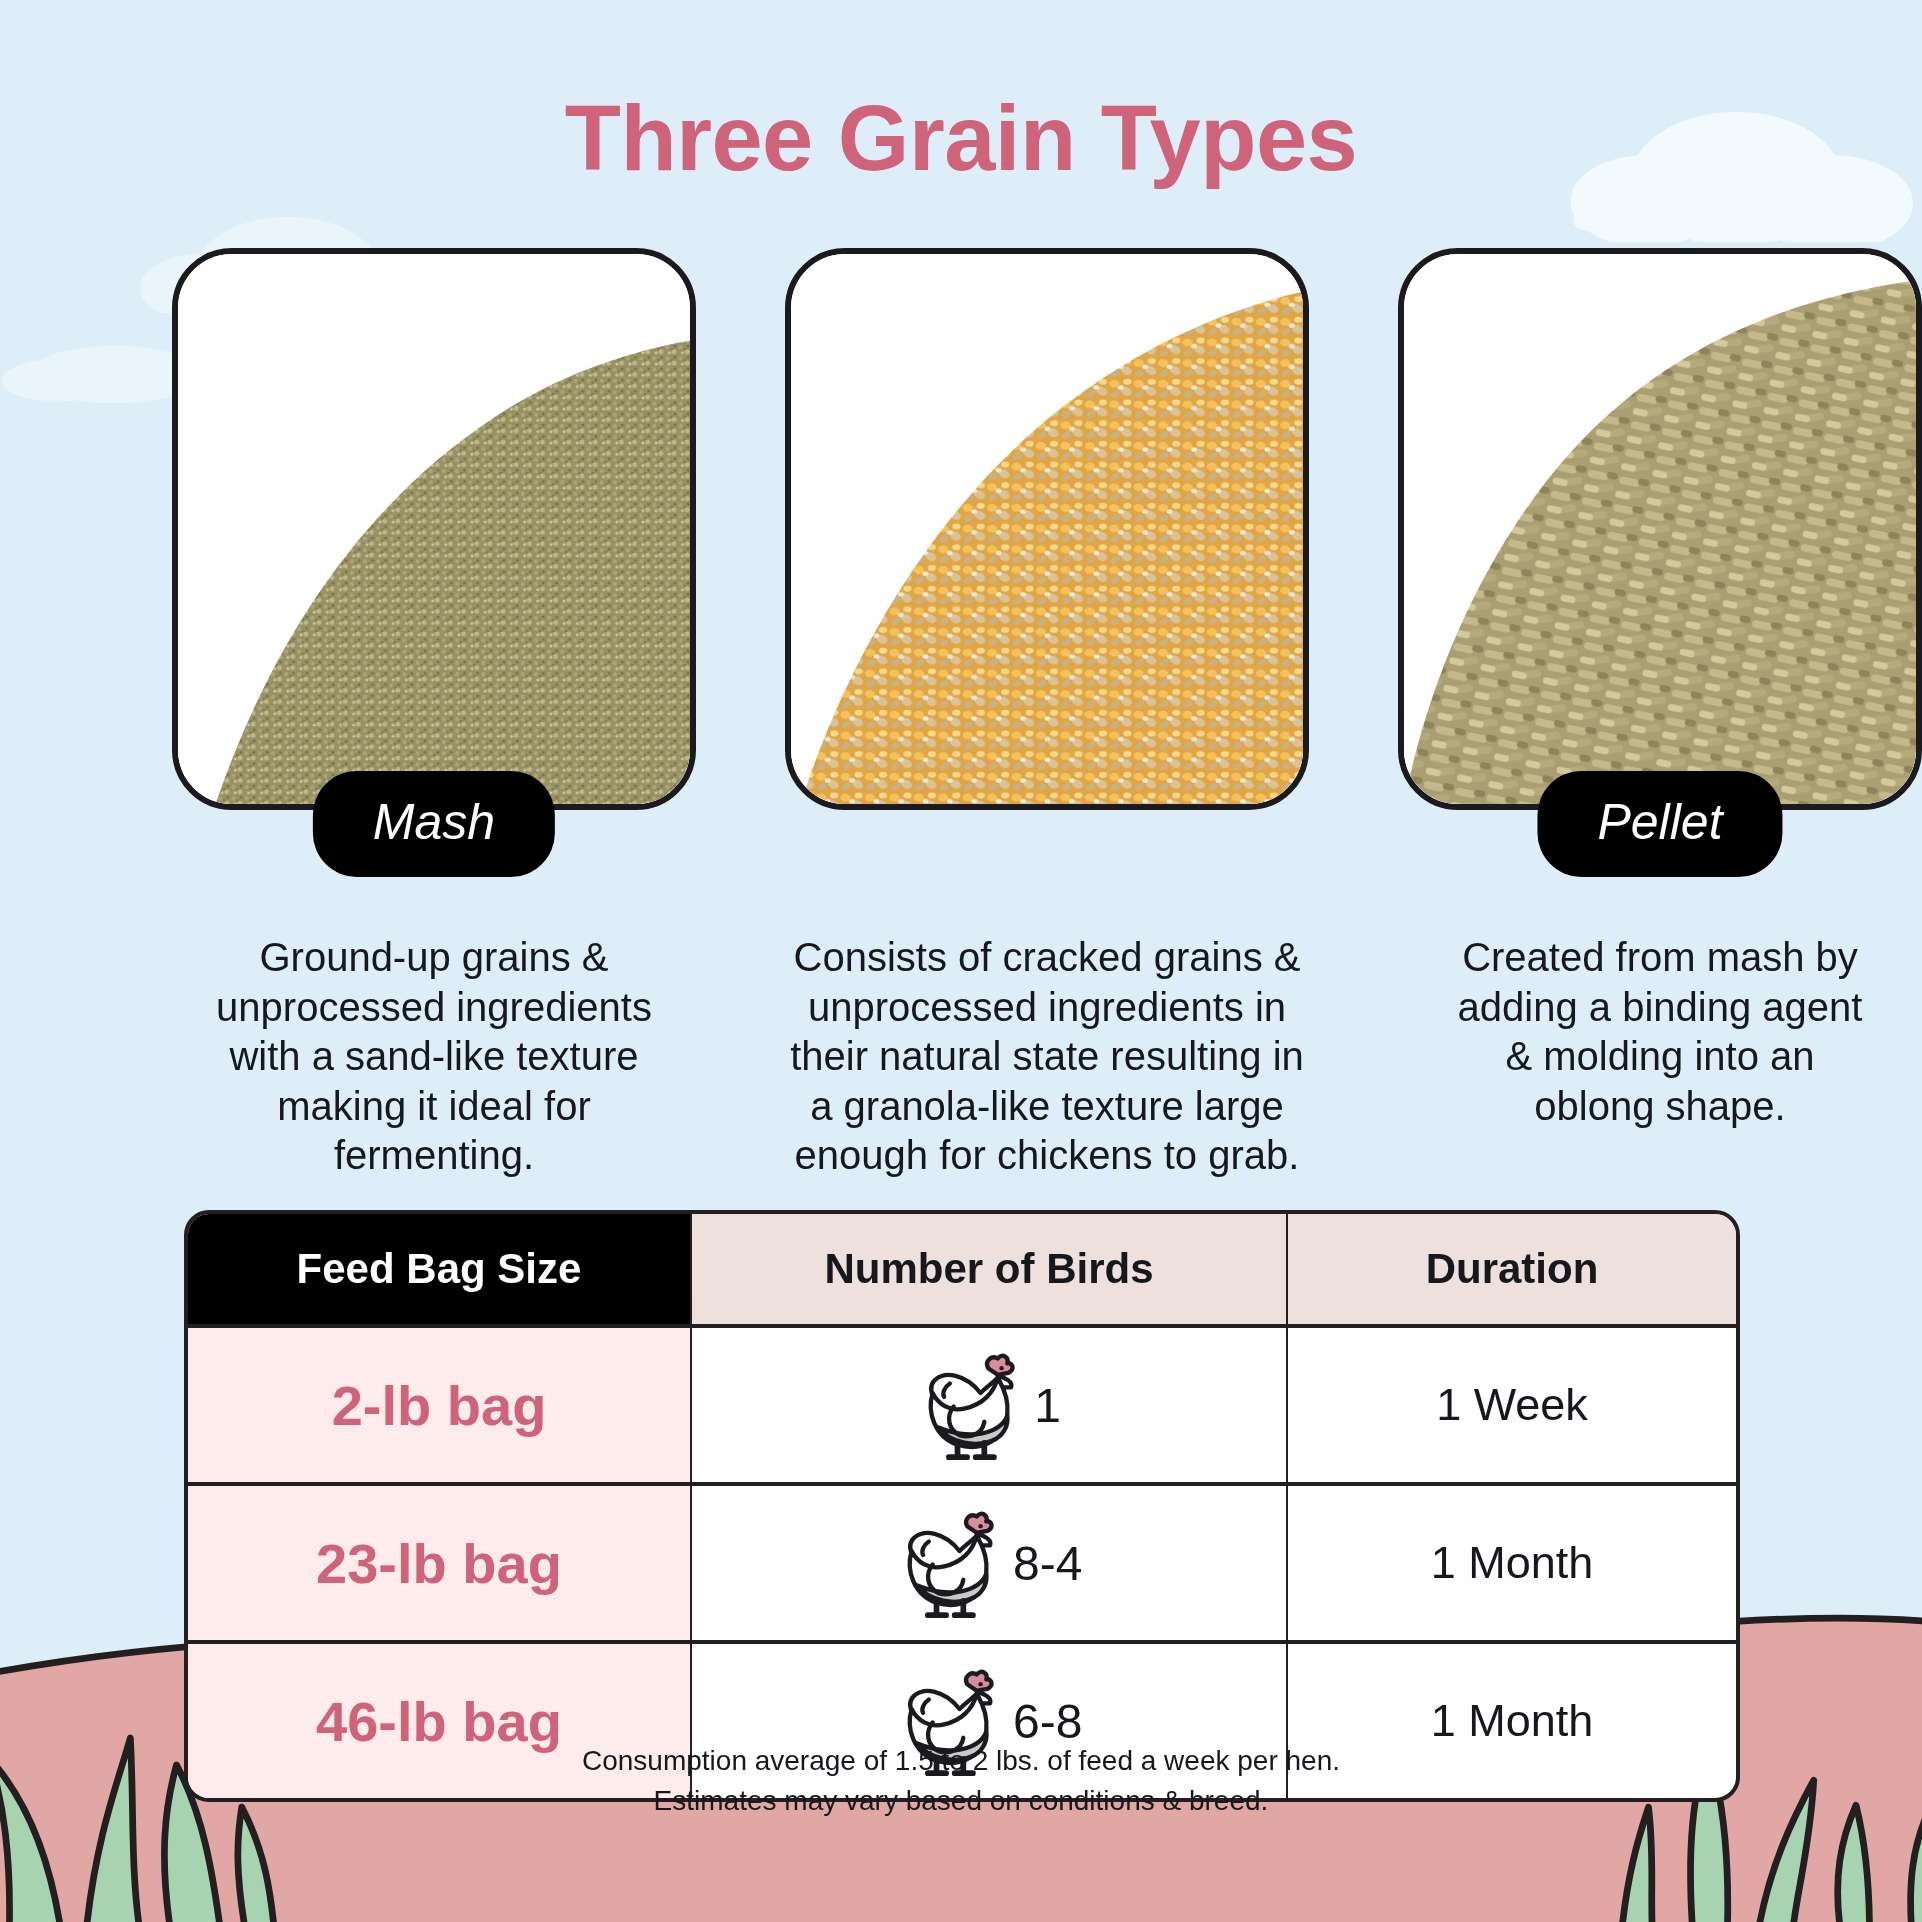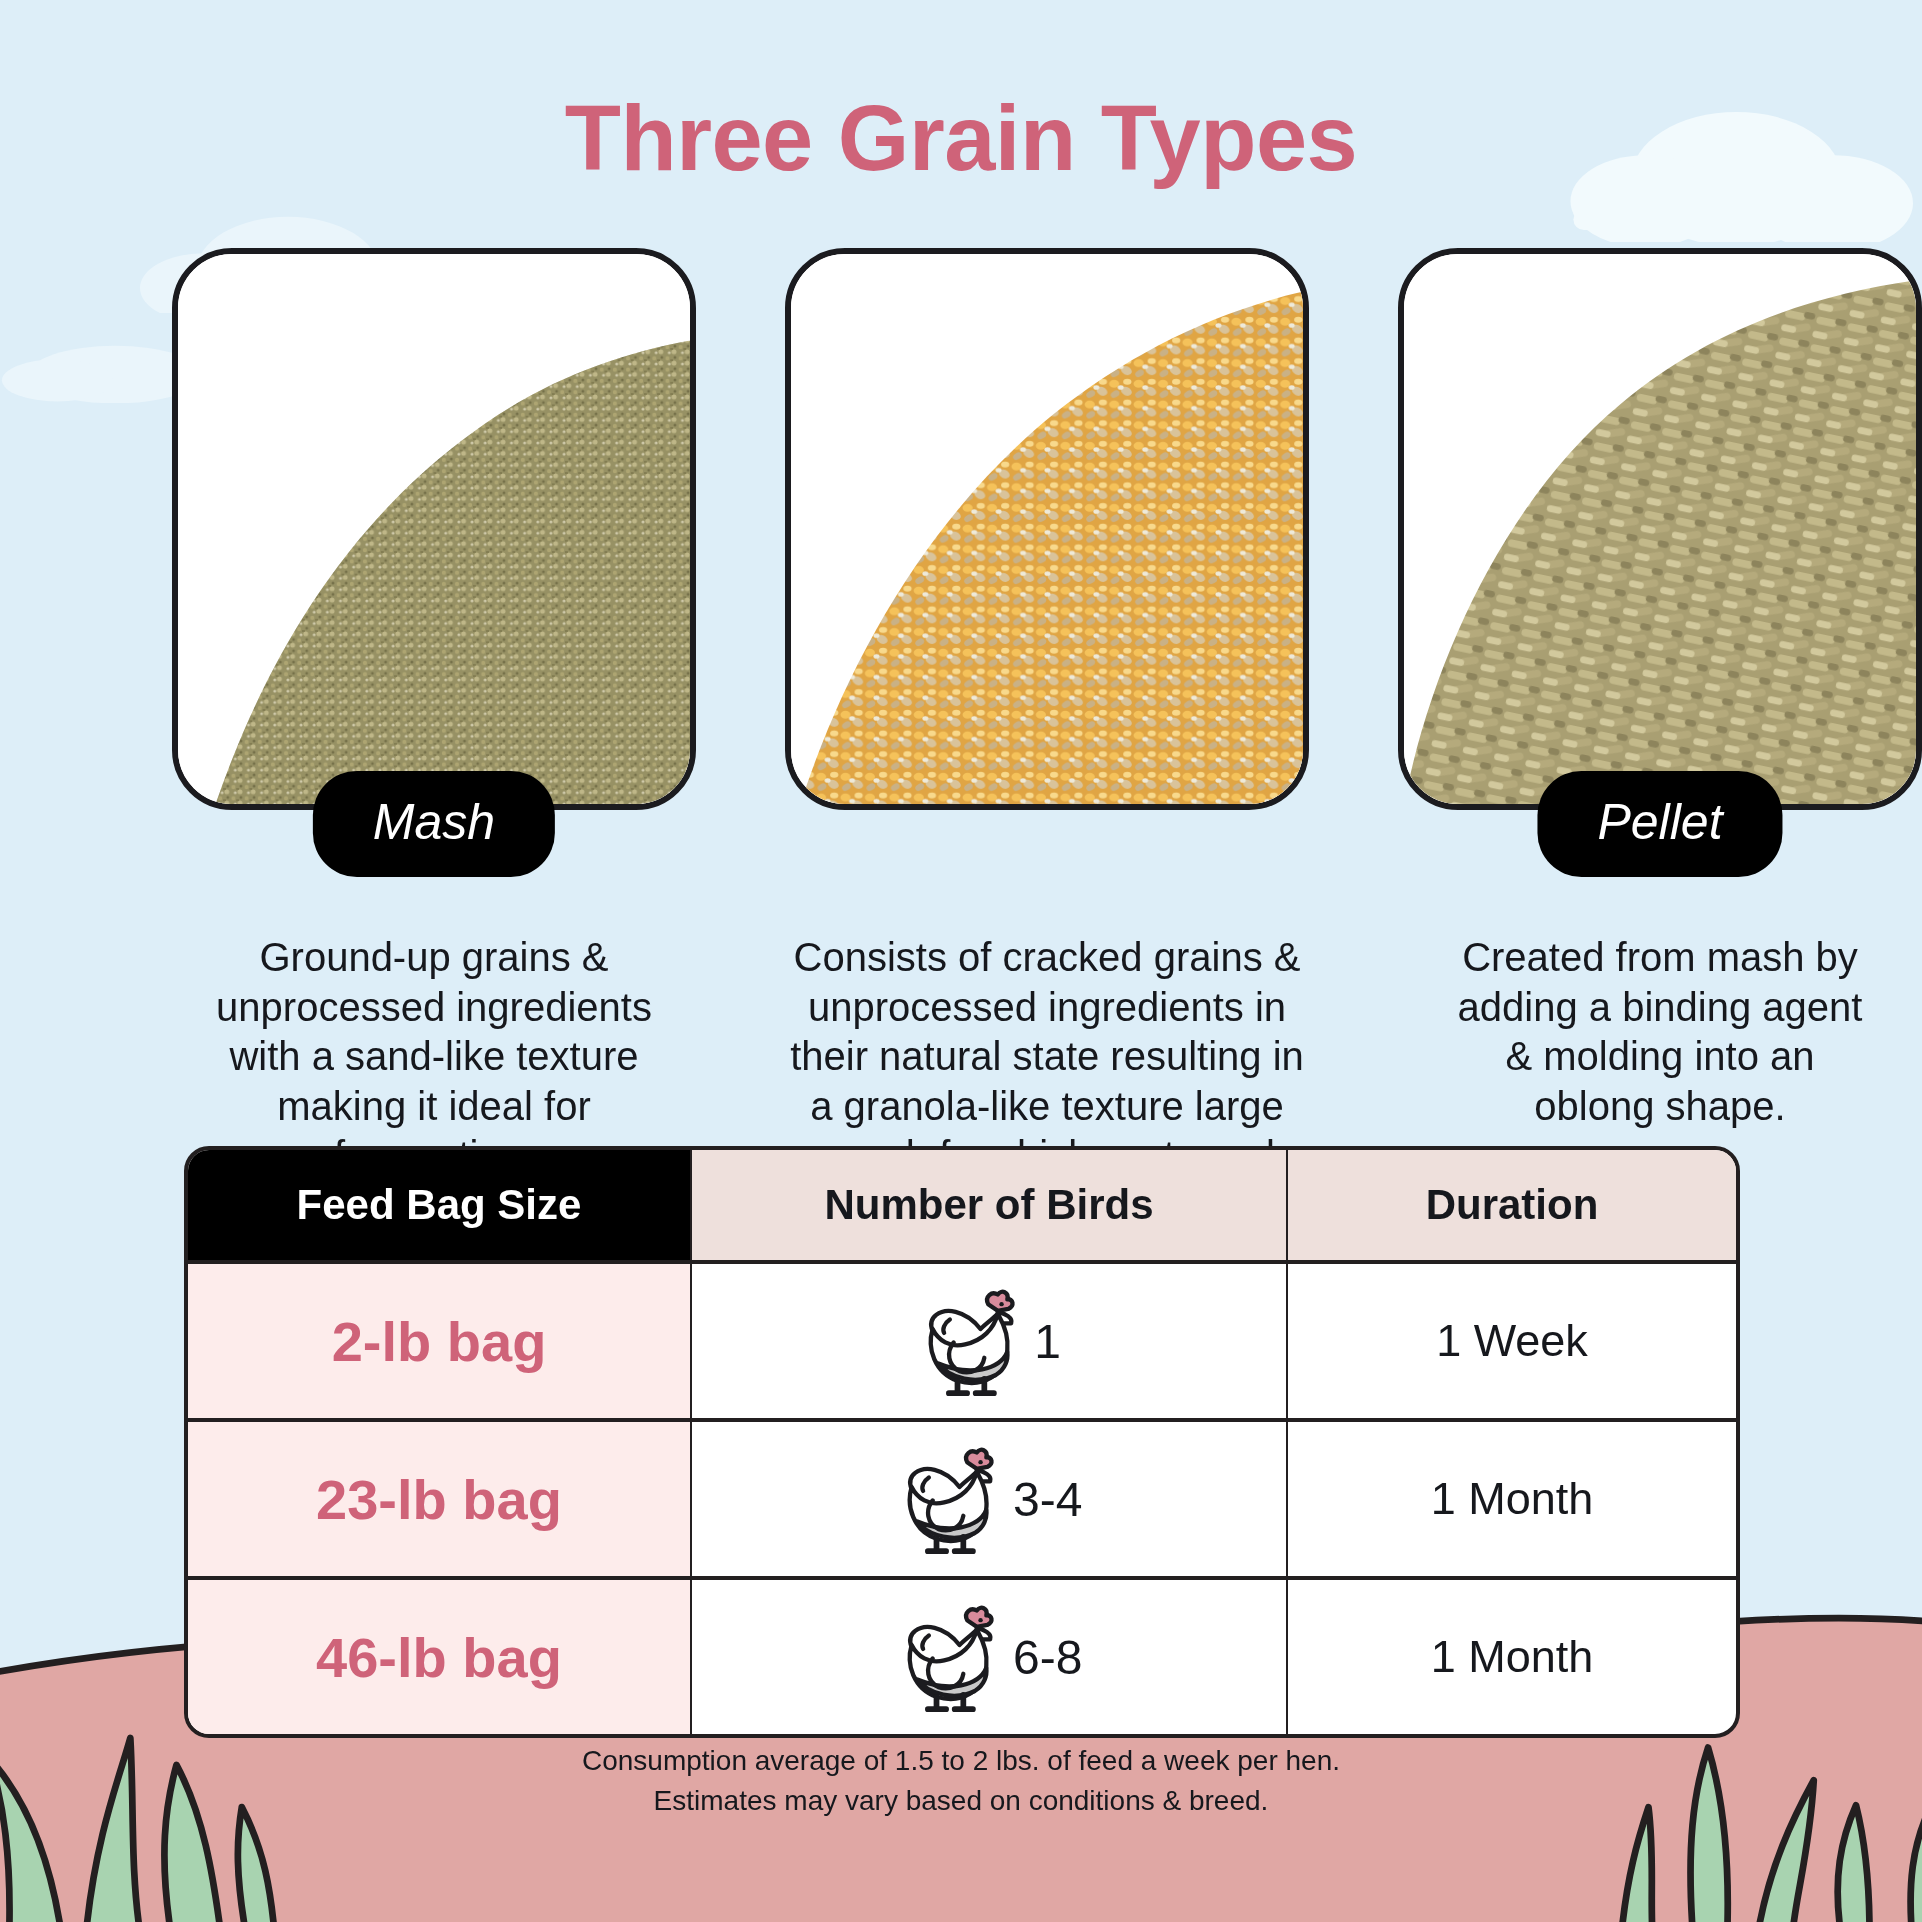--- a/index.html
+++ b/index.html
@@ -123,21 +123,21 @@
     width: 100%;
   }
   .card-col:nth-child(1) .desc { max-width: 500px; }
   .card-col:nth-child(2) .desc { max-width: 524px; }
   .card-col:nth-child(3) .desc { max-width: 423px; }
 
   
   .table {
     position: absolute;
     left: 184px;
-    top: 1146px;
+    top: 1210px;
     width: 1556px;
     border: 4.8px solid #231f20;
     border-radius: 25px;
     overflow: hidden;
     background: #ffffff;
   }
   .trow {
     display: flex;
   }
   .trow + .trow { border-top: 4.8px solid #231f20; }
@@ -394,21 +394,21 @@
               <path d="M16,46 C 10,66 18,92 42,100 C 68,108 92,94 94,68 C 96,48 86,34 84,30 C 80,46 68,58 50,62 C 34,66 22,58 16,46 Z" fill="#ffffff"></path>
               <path d="M22,82 C 34,98 62,104 82,94 C 92,88 95,78 94,70 C 86,88 56,96 22,82 Z" fill="#c9c9c9"></path>
               <path d="M38,60 C 30,70 32,84 44,90 C 56,94 68,88 70,76" fill="none"></path>
               <path d="M34,36 C 28,40 26,46 28,50" fill="none"></path>
               <path d="M42,100 L42,112 M70,98 L70,112" stroke-width="6"></path>
               <path d="M33,113 L52,113 M61,113 L80,113" stroke-width="6"></path>
               <circle cx="88" cy="20" r="2.3" fill="#1b1b1f" stroke="none"></circle>
             </g>
           </svg>
         </span>
-        <span class="bird-count">3-4</span>
+        <span class="bird-count">8-4</span>
       </div>
       <div class="c3">1 Month</div>
     </div>
 
     <div class="trow body-row">
       <div class="c1">46-lb bag</div>
       <div class="c2 birds-cell">
         <span class="hen">
           <svg viewBox="0 0 108 118">
             <g stroke="#1b1b1f" stroke-width="4.5" stroke-linejoin="round" stroke-linecap="round">

